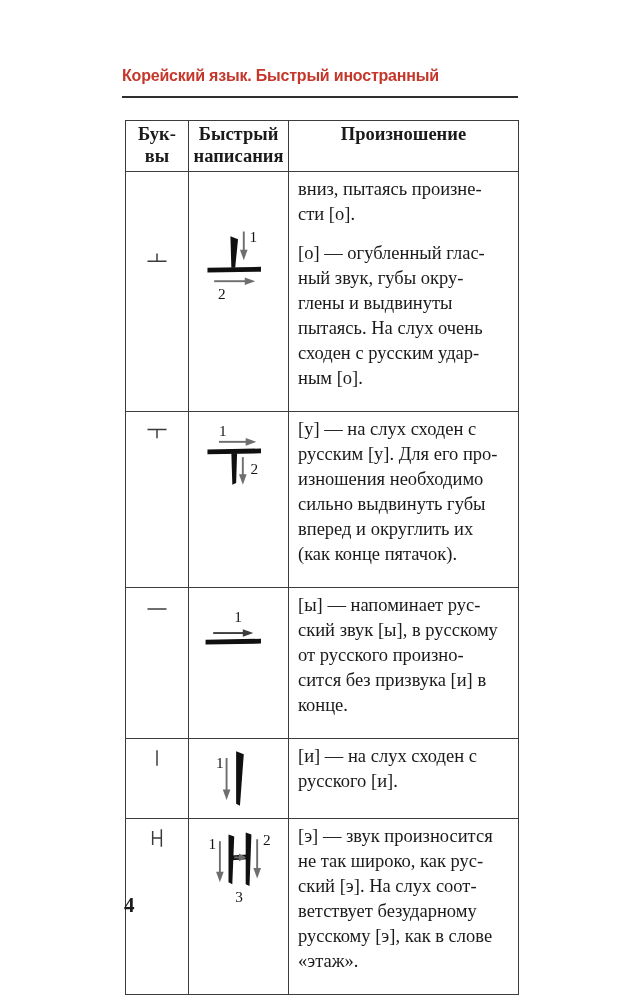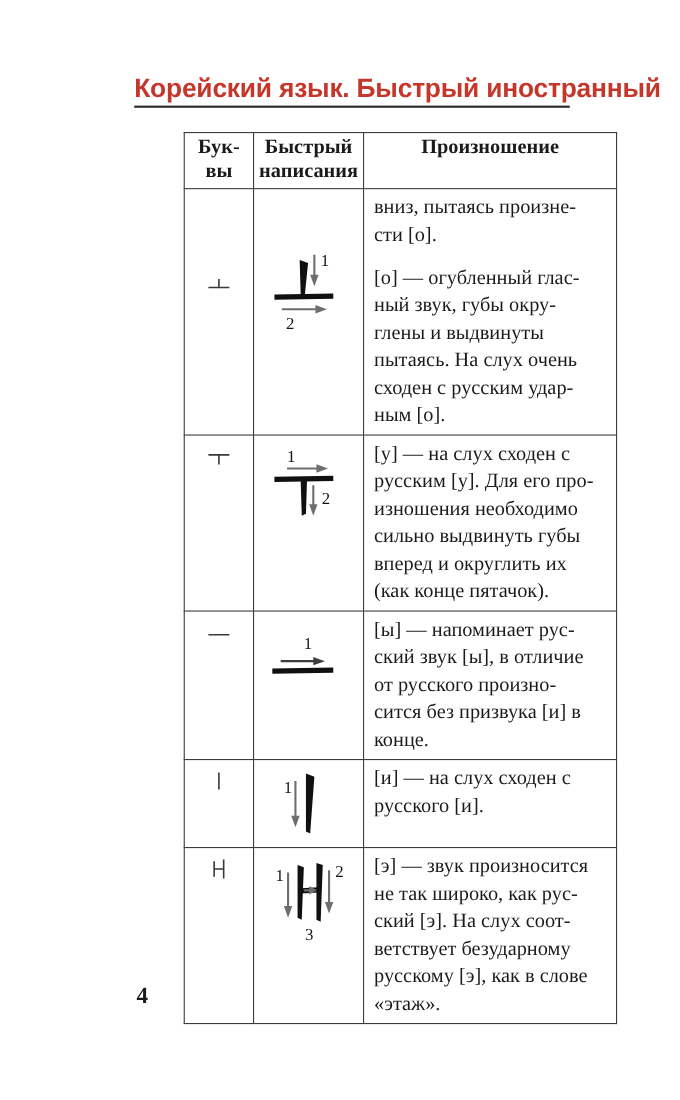--- a/index.html
+++ b/index.html
@@ -4,45 +4,45 @@
 <style>
   * { margin:0; padding:0; box-sizing:border-box; }
   html,body { background:#ffffff; }
   .page {
     position:relative; width:618px; height:1000px; background:#ffffff;
     font-family:"Liberation Serif", serif; color:#1a1a1a; overflow:hidden;
   }
   .running-head {
     position:absolute; left:122px; top:67px; width:400px;
     font-family:"Liberation Sans", sans-serif; font-weight:bold;
-    font-size:24px; letter-spacing:-0.2px; white-space:nowrap;
+    font-size:16px; letter-spacing:-0.2px; white-space:nowrap;
   }
   .head-rule {
     position:absolute; left:122px; top:96px; width:396px; height:2px;
     background:#2e2e2e;
   }
   table.vowel-table {
     position:absolute; left:125px; top:120px;
-    border-collapse:collapse; table-layout:fixed;margin-left:42px;
+    border-collapse:collapse; table-layout:fixed;
   }
   .vowel-table th, .vowel-table td {
     border:1.4px solid #3c3c3c; vertical-align:top;
   }
   .col-letter  { width:63px; }
   .col-order   { width:100px; }
   .col-pron    { width:230px; }
   .vowel-table th {
     font-weight:bold; font-size:18.5px; line-height:21.5px;
     text-align:center; padding:3px 1px 4px; white-space:pre-line;
     vertical-align:top;
   }
   td.letter-cell { text-align:center; }
   td.diagram-cell { text-align:center; }
   td.pron-cell {
-    font-size:18.5px; line-height:25px; padding:5px 6px 4px 9px;
+    font-size:18.5px; line-height:25px; padding:5px 6px 20px 9px;
     text-align:left;
   }
   .para { white-space:pre-line; }
   .para + .para { margin-top:14px; }
   
   tr.r1 td.letter-cell  { padding-top:72px; }
   tr.r1 td.diagram-cell { padding-top:52px; }
   tr.r2 td.letter-cell, tr.r2 td.diagram-cell { padding-top:8px; }
   tr.r3 td.letter-cell  { padding-top:8px; }
   tr.r3 td.diagram-cell { padding-top:18px; }
@@ -152,21 +152,21 @@
       <td class="diagram-cell">
         <svg width="86" height="56" viewBox="0 0 90 56">
           <text x="40" y="15">1</text>
           <line class="arrow-dark" x1="18" y1="27" x2="50" y2="27"></line>
           <polygon class="arrowhead-dark" points="49,23 49,31 60,27"></polygon>
           <polygon class="glyph" points="10,34 68,33 68,38 10,39"></polygon>
         </svg>
       </td>
       <td class="pron-cell">
         <div class="para">[ы] — напоминает рус-
-ский звук [ы], в отличие
+ский звук [ы], в русскому
 от русского произно-
 сится без призвука [и] в
 конце.</div>
       </td>
     </tr>
 
     <tr class="r4" style="height:80px">
       <td class="letter-cell">
         <svg width="26" height="26" viewBox="0 0 30 30" aria-label="ㅣ">
           <path class="small-letter" d="M15 6 V24"></path>

